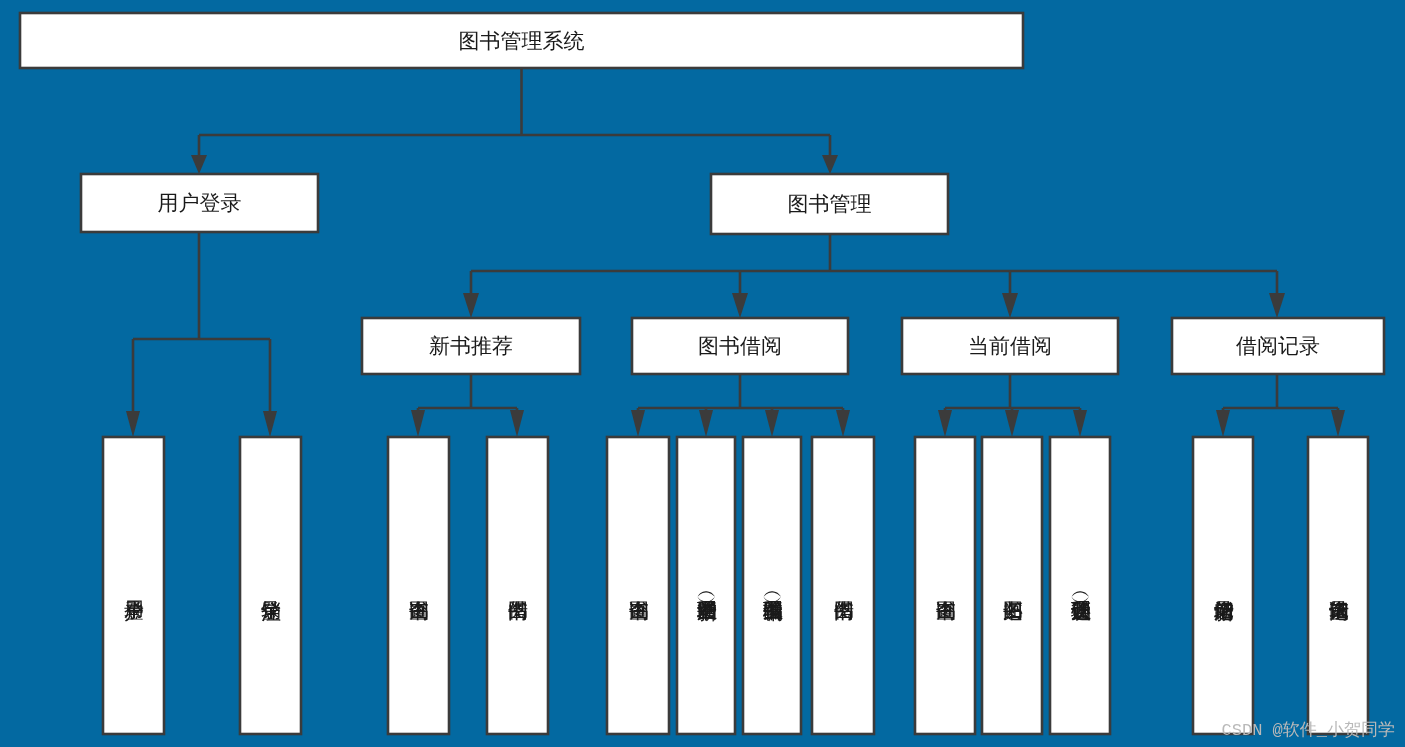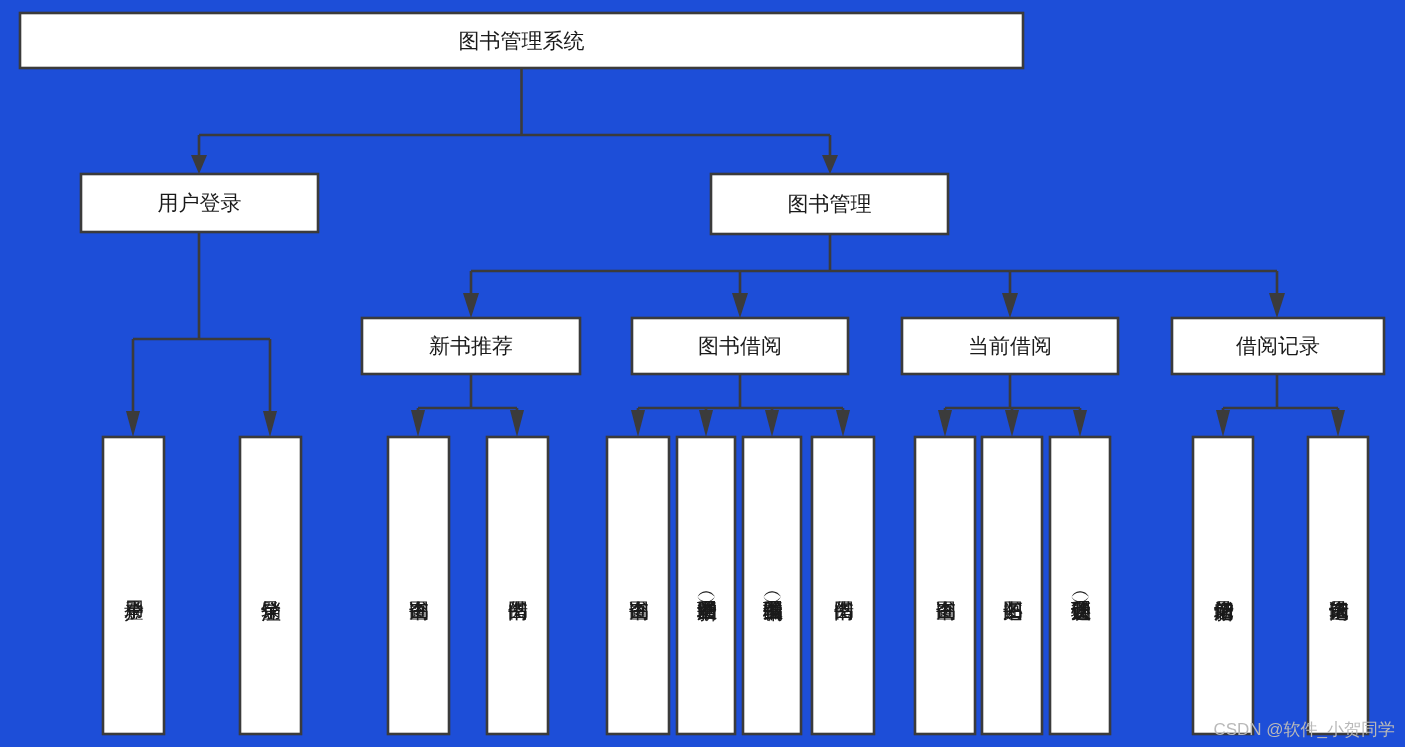--- a/index.html
+++ b/index.html
@@ -11,21 +11,21 @@
   body {
     width: 1405px;
     height: 747px;
     font-family: "DejaVu Sans", "Liberation Sans", sans-serif;
     overflow: hidden;
   }
   #diagram-root {
     position: relative;
     width: 1405px;
     height: 747px;
-    background: #1d4ed8;
+    background: #0369a1;
   }
   svg.diagram-canvas {
     position: absolute;
     left: 0;
     top: 0;
     width: 1405px;
     height: 747px;
     display: block;
   }
   .node-box {
@@ -56,21 +56,21 @@
     fill: #1a1a1a;
     text-anchor: middle;
     dominant-baseline: middle;
     writing-mode: vertical-rl;
     glyph-orientation-vertical: 0;
   }
   .watermark-text {
     position: absolute;
     right: 10px;
     bottom: 6px;
-    font-family: Liberation Sans, sans-serif;
+    font-family: Liberation Mono, monospace;
     font-size: 17px;
     color: #b9b9b9;
     white-space: nowrap;
     user-select: none;
   }
 </style>
 </head>
 <body>
 
 <div id="diagram-root">

